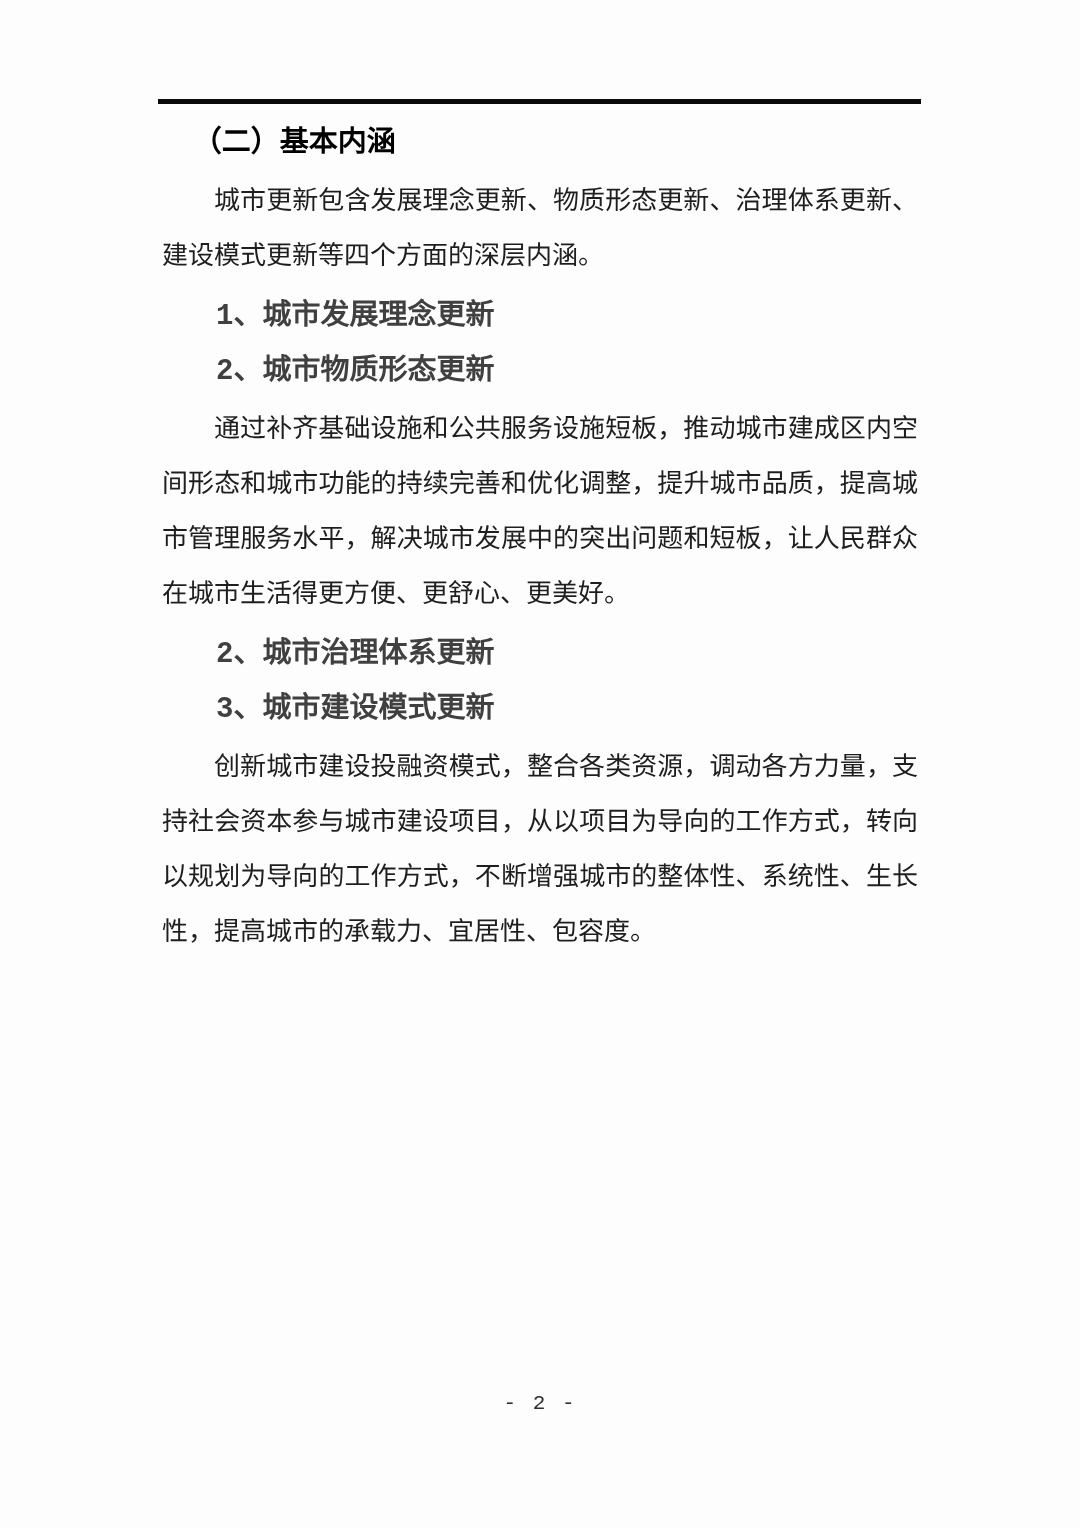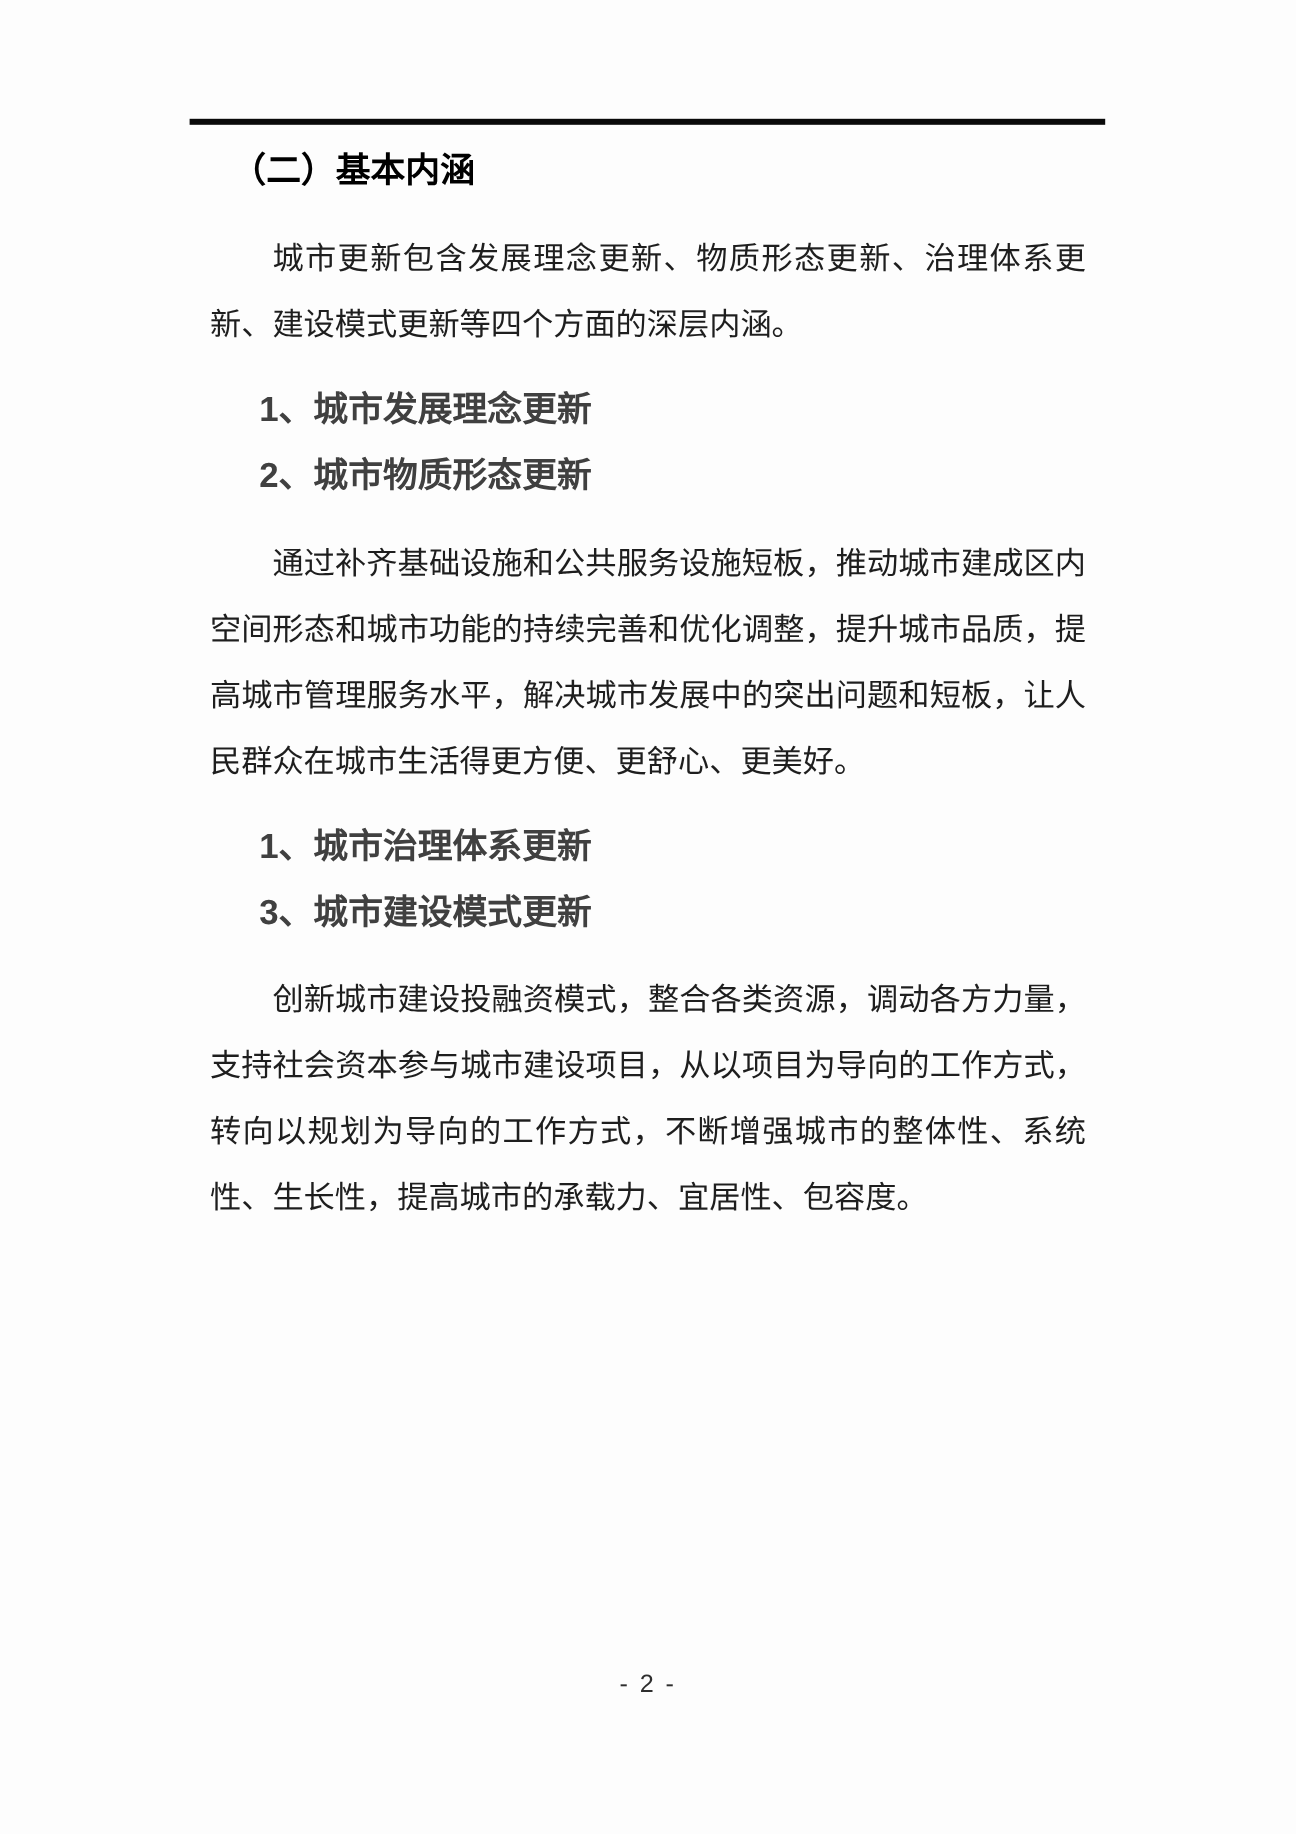--- a/index.html
+++ b/index.html
@@ -7,21 +7,21 @@
     padding: 0;
     background: #ffffff;
   }
   .page {
     position: relative;
     width: 1080px;
     height: 1528px;
     margin: 0 auto;
     background: #fdfdfd;
     overflow: hidden;
-    font-family: Liberation Sans, sans-serif;
+    font-family: Liberation Mono, monospace;
     color: #1e1e1e;
   }
   .header-rule {
     position: absolute;
     left: 158px;
     top: 99px;
     width: 763px;
     height: 5px;
     background: #0a0a0a;
   }
@@ -43,21 +43,21 @@
   .sub-heading {
     margin: 0;
     font-size: 29px;
     font-weight: bold;
     color: #404040;
     line-height: 55px;
     text-indent: 2em;
     white-space: nowrap;
   }
   .para {
-    margin: 17px;
+    margin: 4px;
     font-size: 26px;
     line-height: 55px;
     color: #1e1e1e;
     text-align: justify;
     text-justify: inter-ideograph;
     text-indent: 2em;
     word-break: break-all;
   }
   .page-number {
     position: absolute;
@@ -86,21 +86,21 @@
     <div>
       <h3 class="sub-heading">1、城市发展理念更新</h3>
     </div>
 
     <div>
       <h3 class="sub-heading">2、城市物质形态更新</h3>
       <p class="para">通过补齐基础设施和公共服务设施短板，推动城市建成区内空间形态和城市功能的持续完善和优化调整，提升城市品质，提高城市管理服务水平，解决城市发展中的突出问题和短板，让人民群众在城市生活得更方便、更舒心、更美好。</p>
     </div>
 
     <div>
-      <h3 class="sub-heading">1、城市治理体系更新</h3>
+      <h3 class="sub-heading">2、城市治理体系更新</h3>
     </div>
 
     <div>
       <h3 class="sub-heading">3、城市建设模式更新</h3>
       <p class="para">创新城市建设投融资模式，整合各类资源，调动各方力量，支持社会资本参与城市建设项目，从以项目为导向的工作方式，转向以规划为导向的工作方式，不断增强城市的整体性、系统性、生长性，提高城市的承载力、宜居性、包容度。</p>
     </div>
 
   </div>
 
   <div class="page-number">- 2 -</div>

